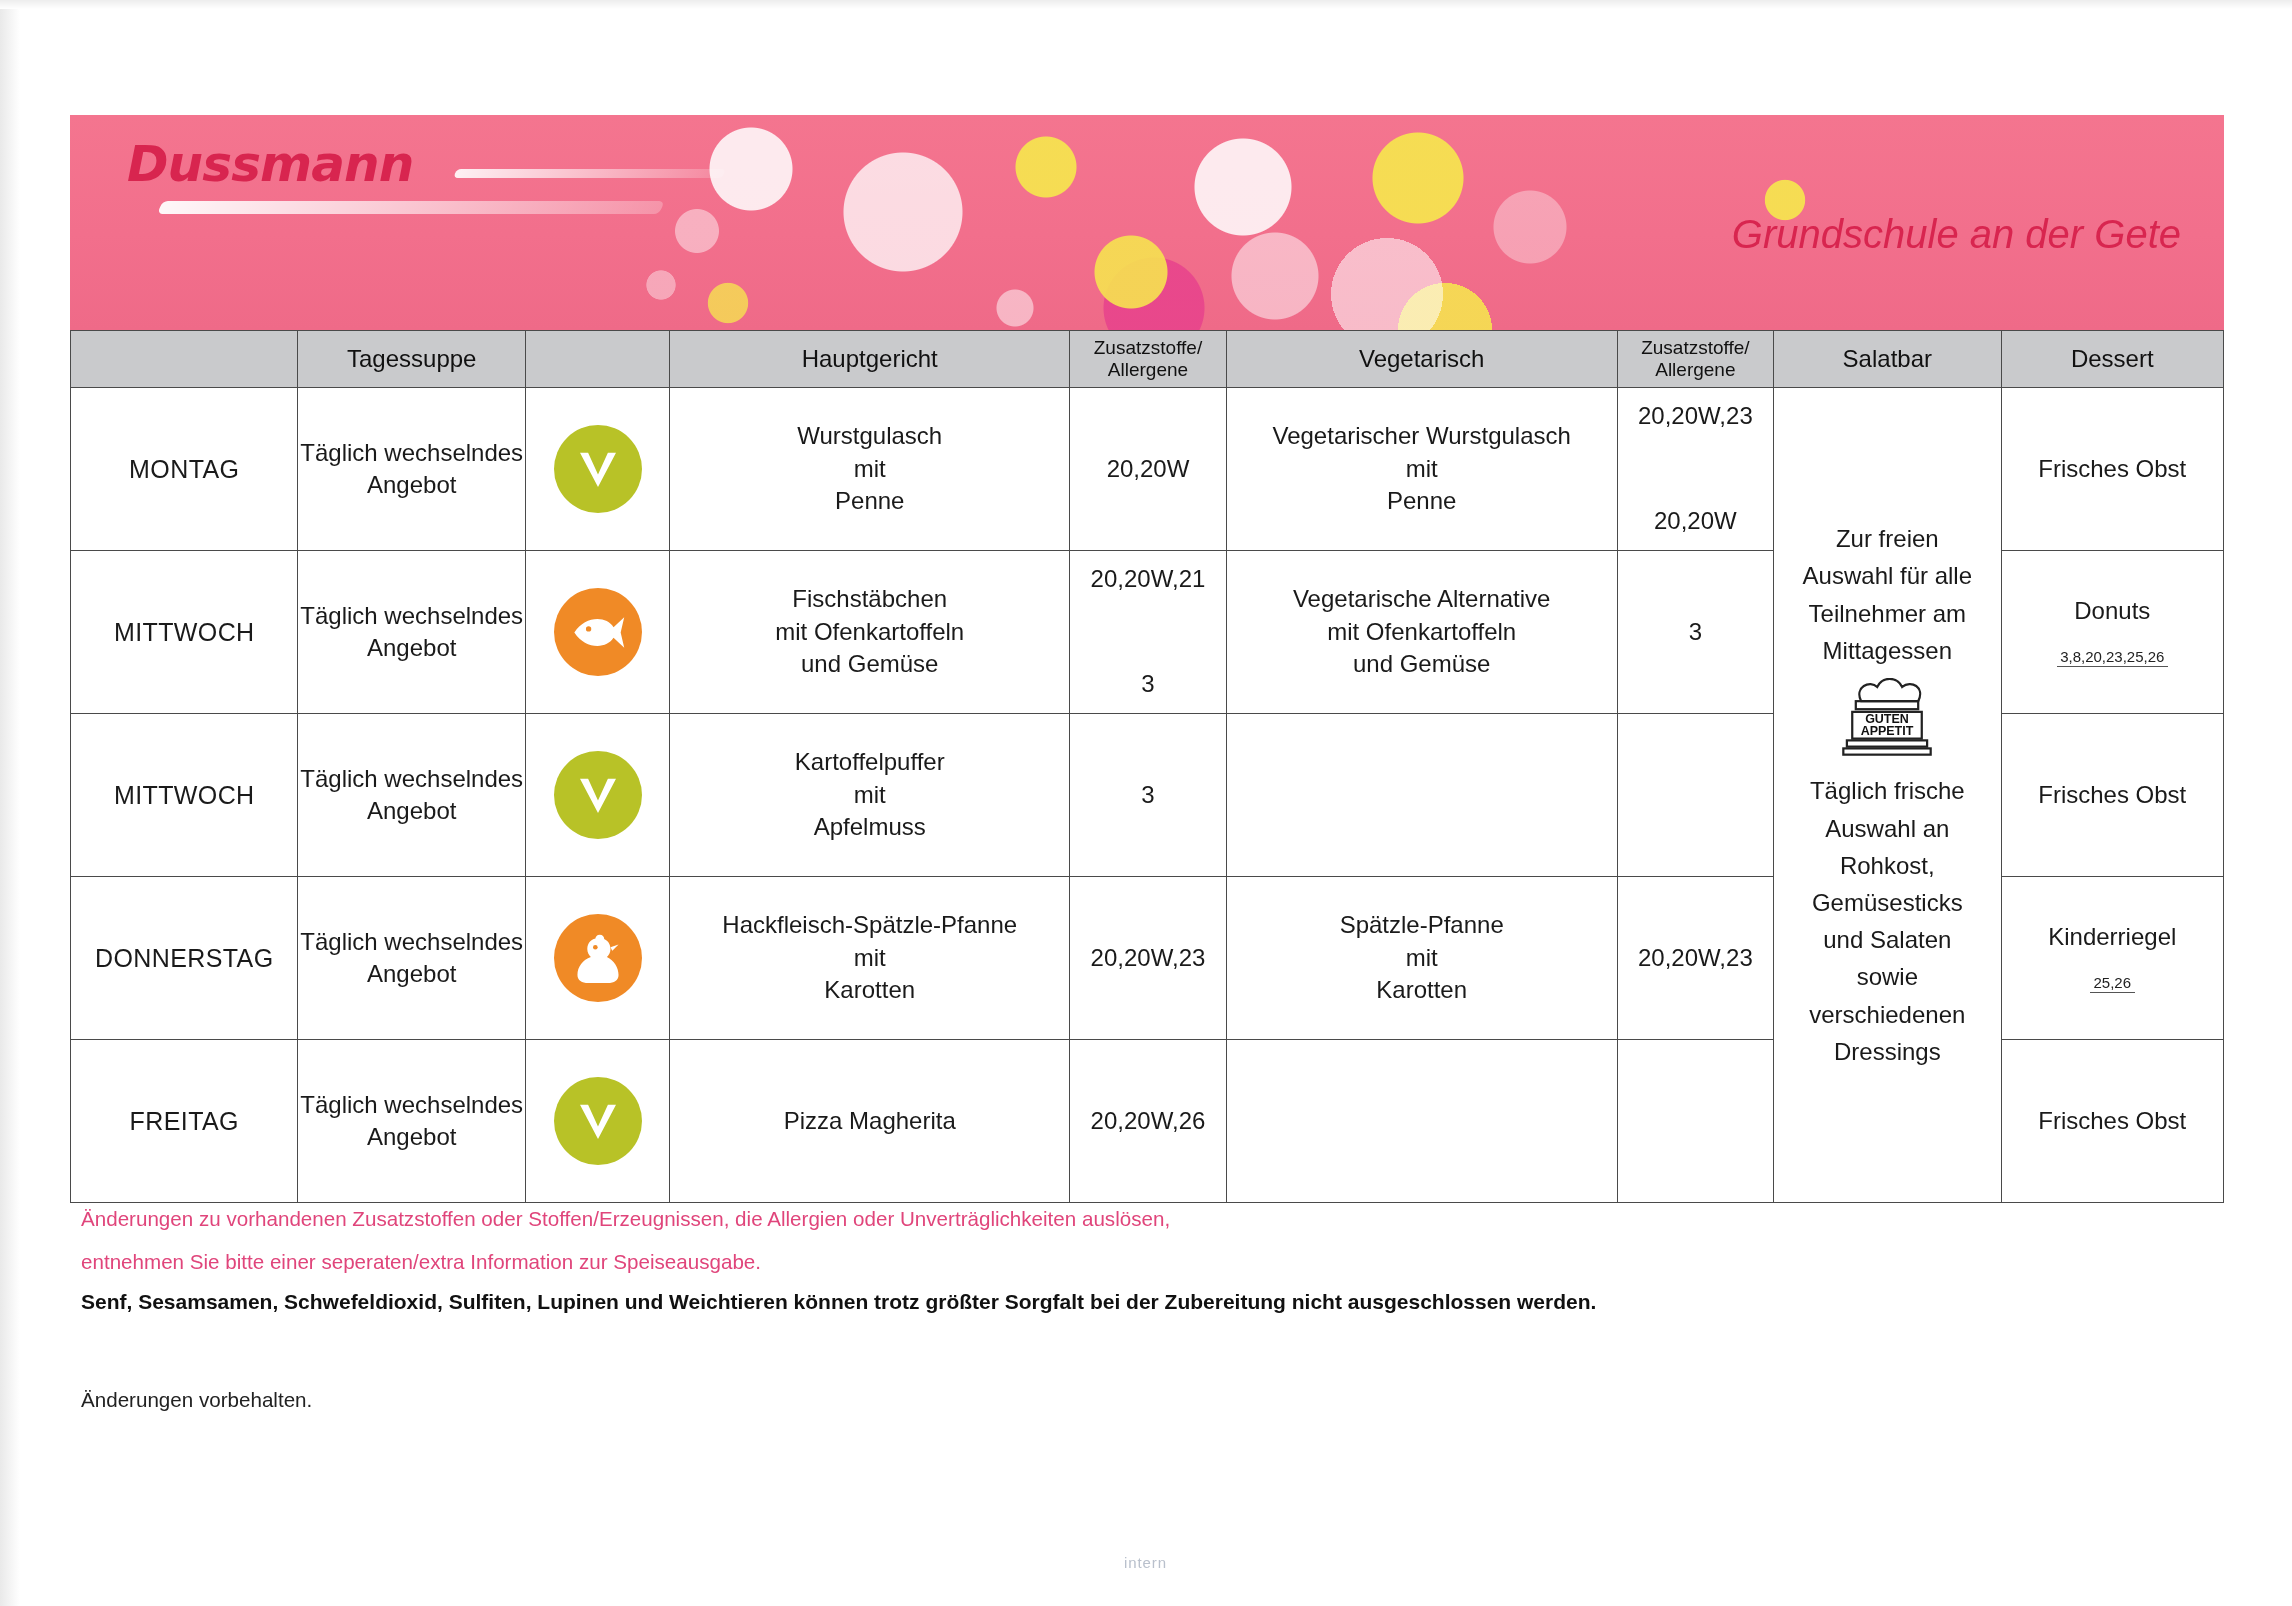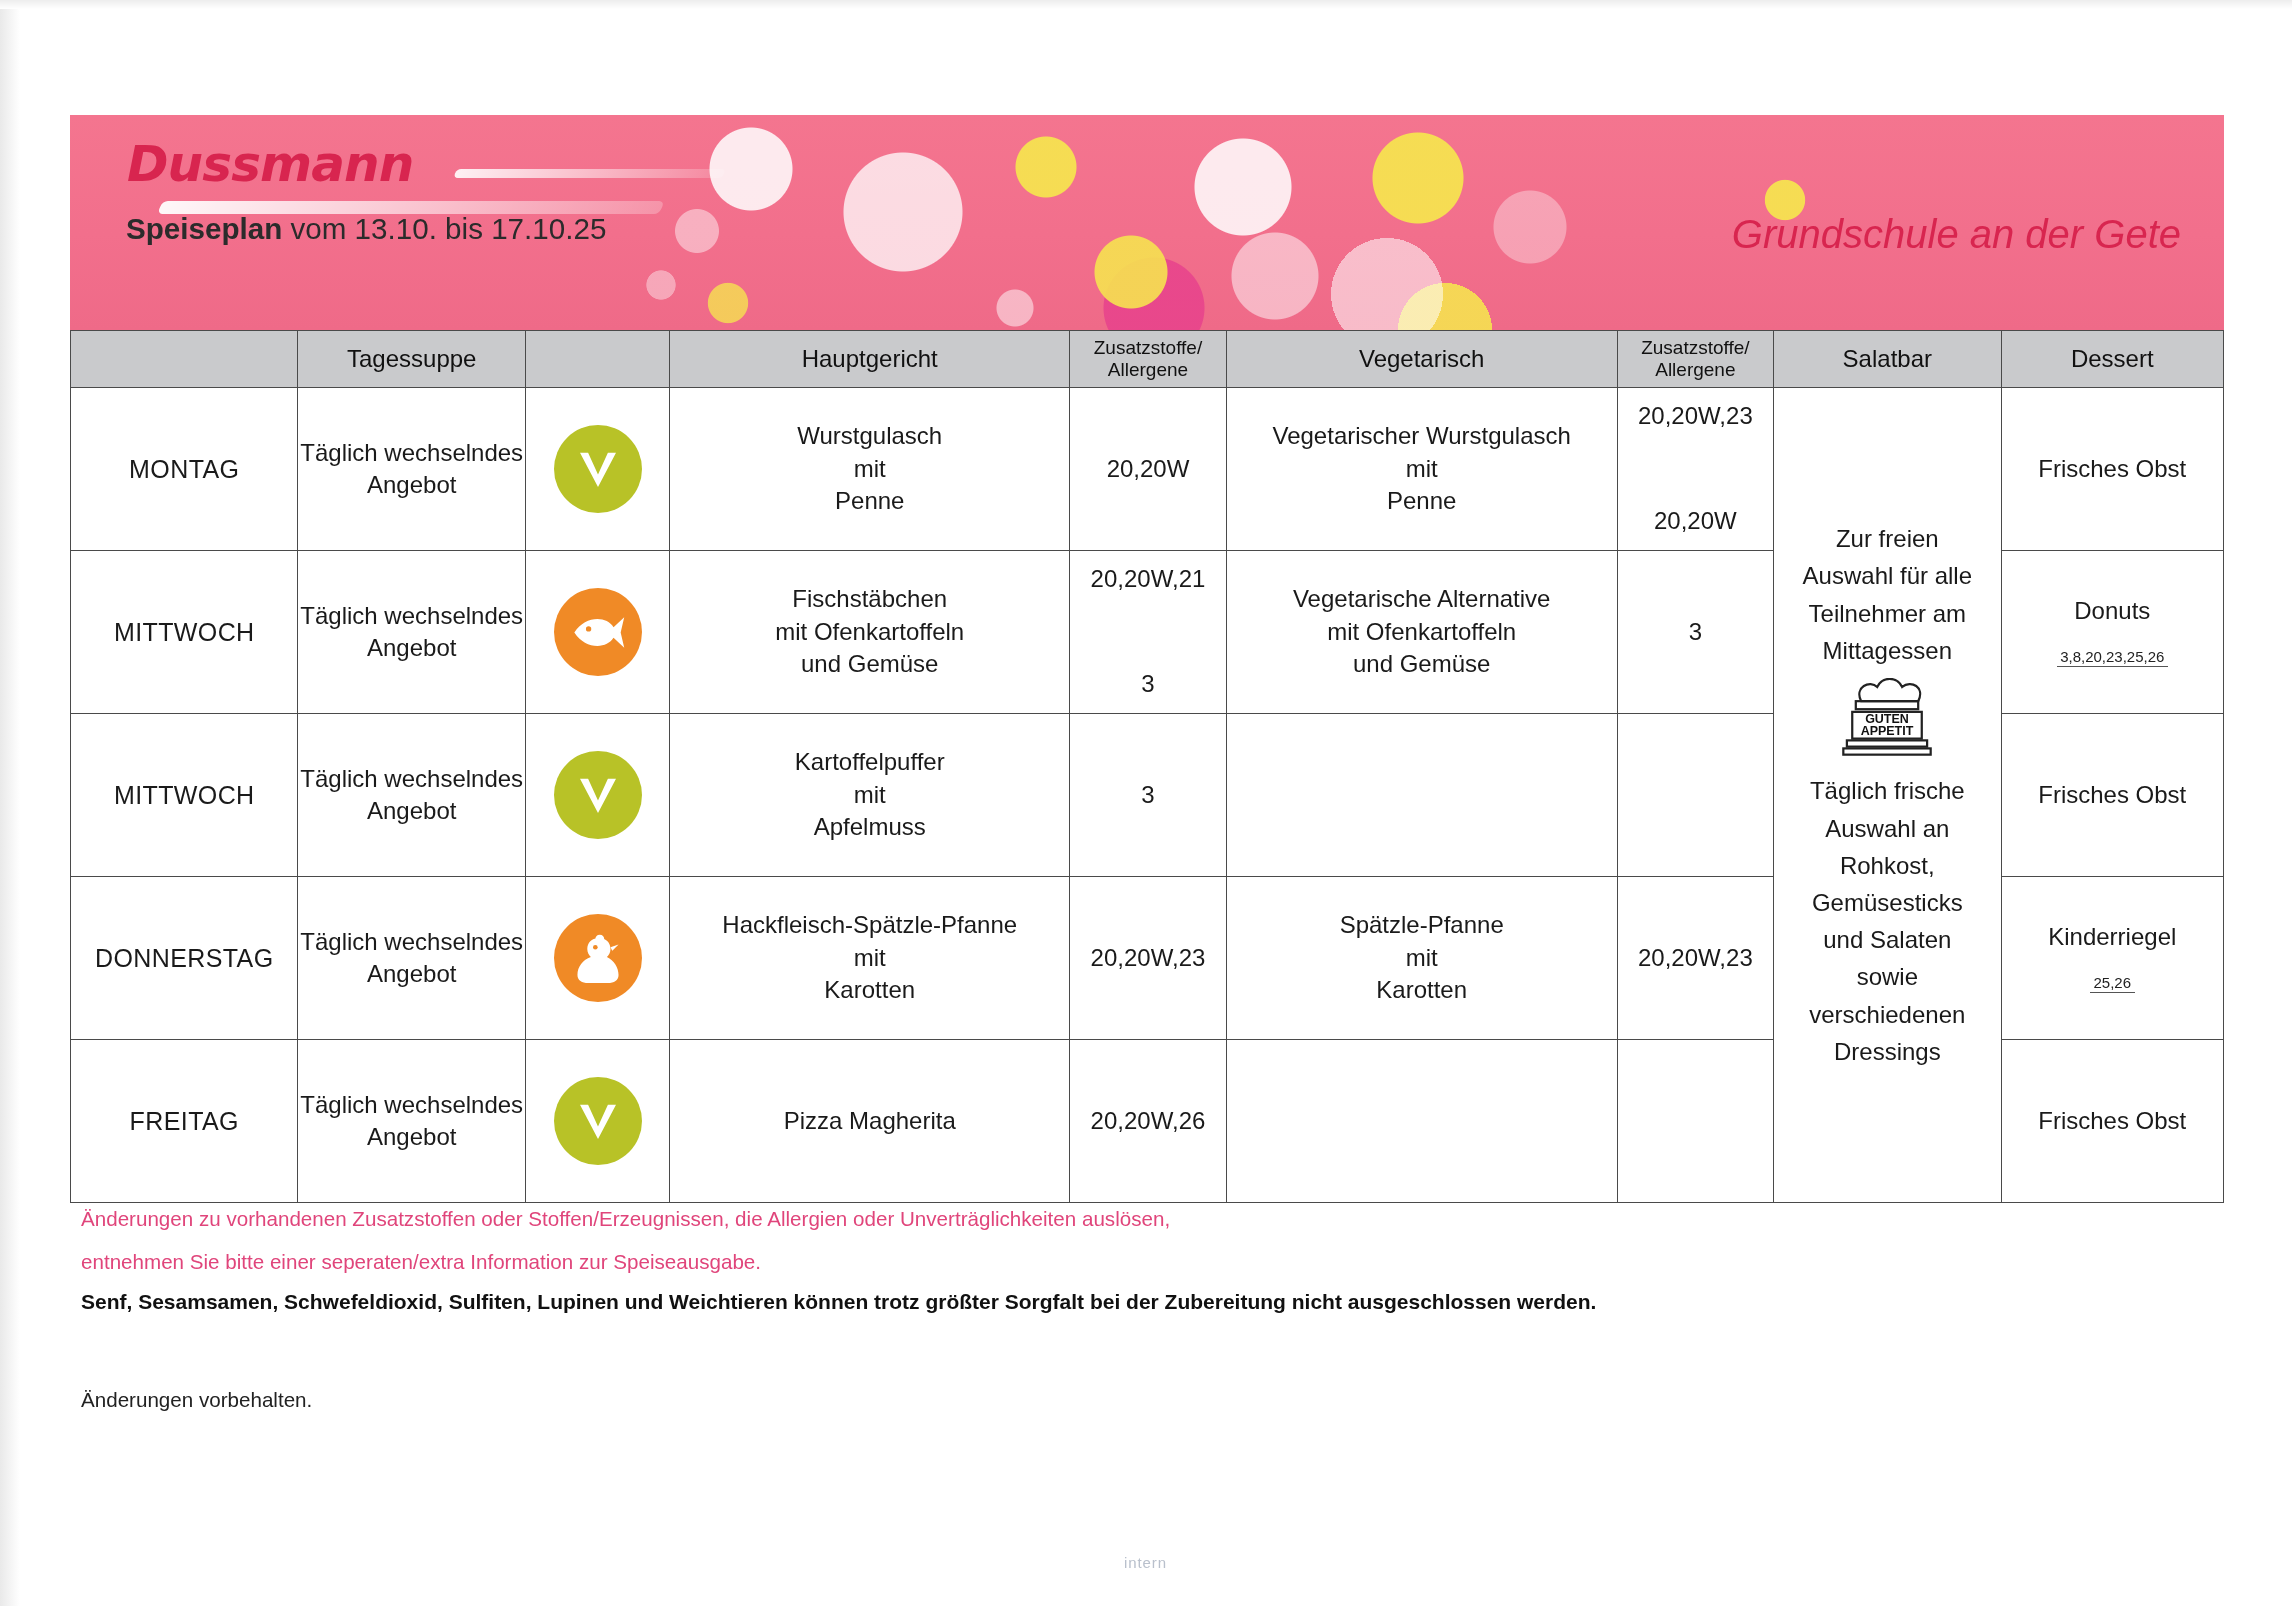--- a/index.html
+++ b/index.html
@@ -234,23 +234,20 @@
 <body>
 
 <div class="page">
   <div class="scan-edge-left"></div>
   <div class="scan-edge-top"></div>
 
   <div class="banner">
     <div class="logo-swoosh"></div>
     <div class="logo-swoosh2"></div>
     <div class="logo">Dussmann</div>
-    <div class="subtitle">
-      <b>Speiseplan</b><span> vom 13.10. bis 17.10.25</span>
-    </div>
     <div class="school">Grundschule an der Gete</div>
   </div>
 
   <table class="menu">
     <colgroup>
       <col class="col-day">
         <col class="col-soup">
         <col class="col-icon">
         <col class="col-main">
       <col class="col-add1">

